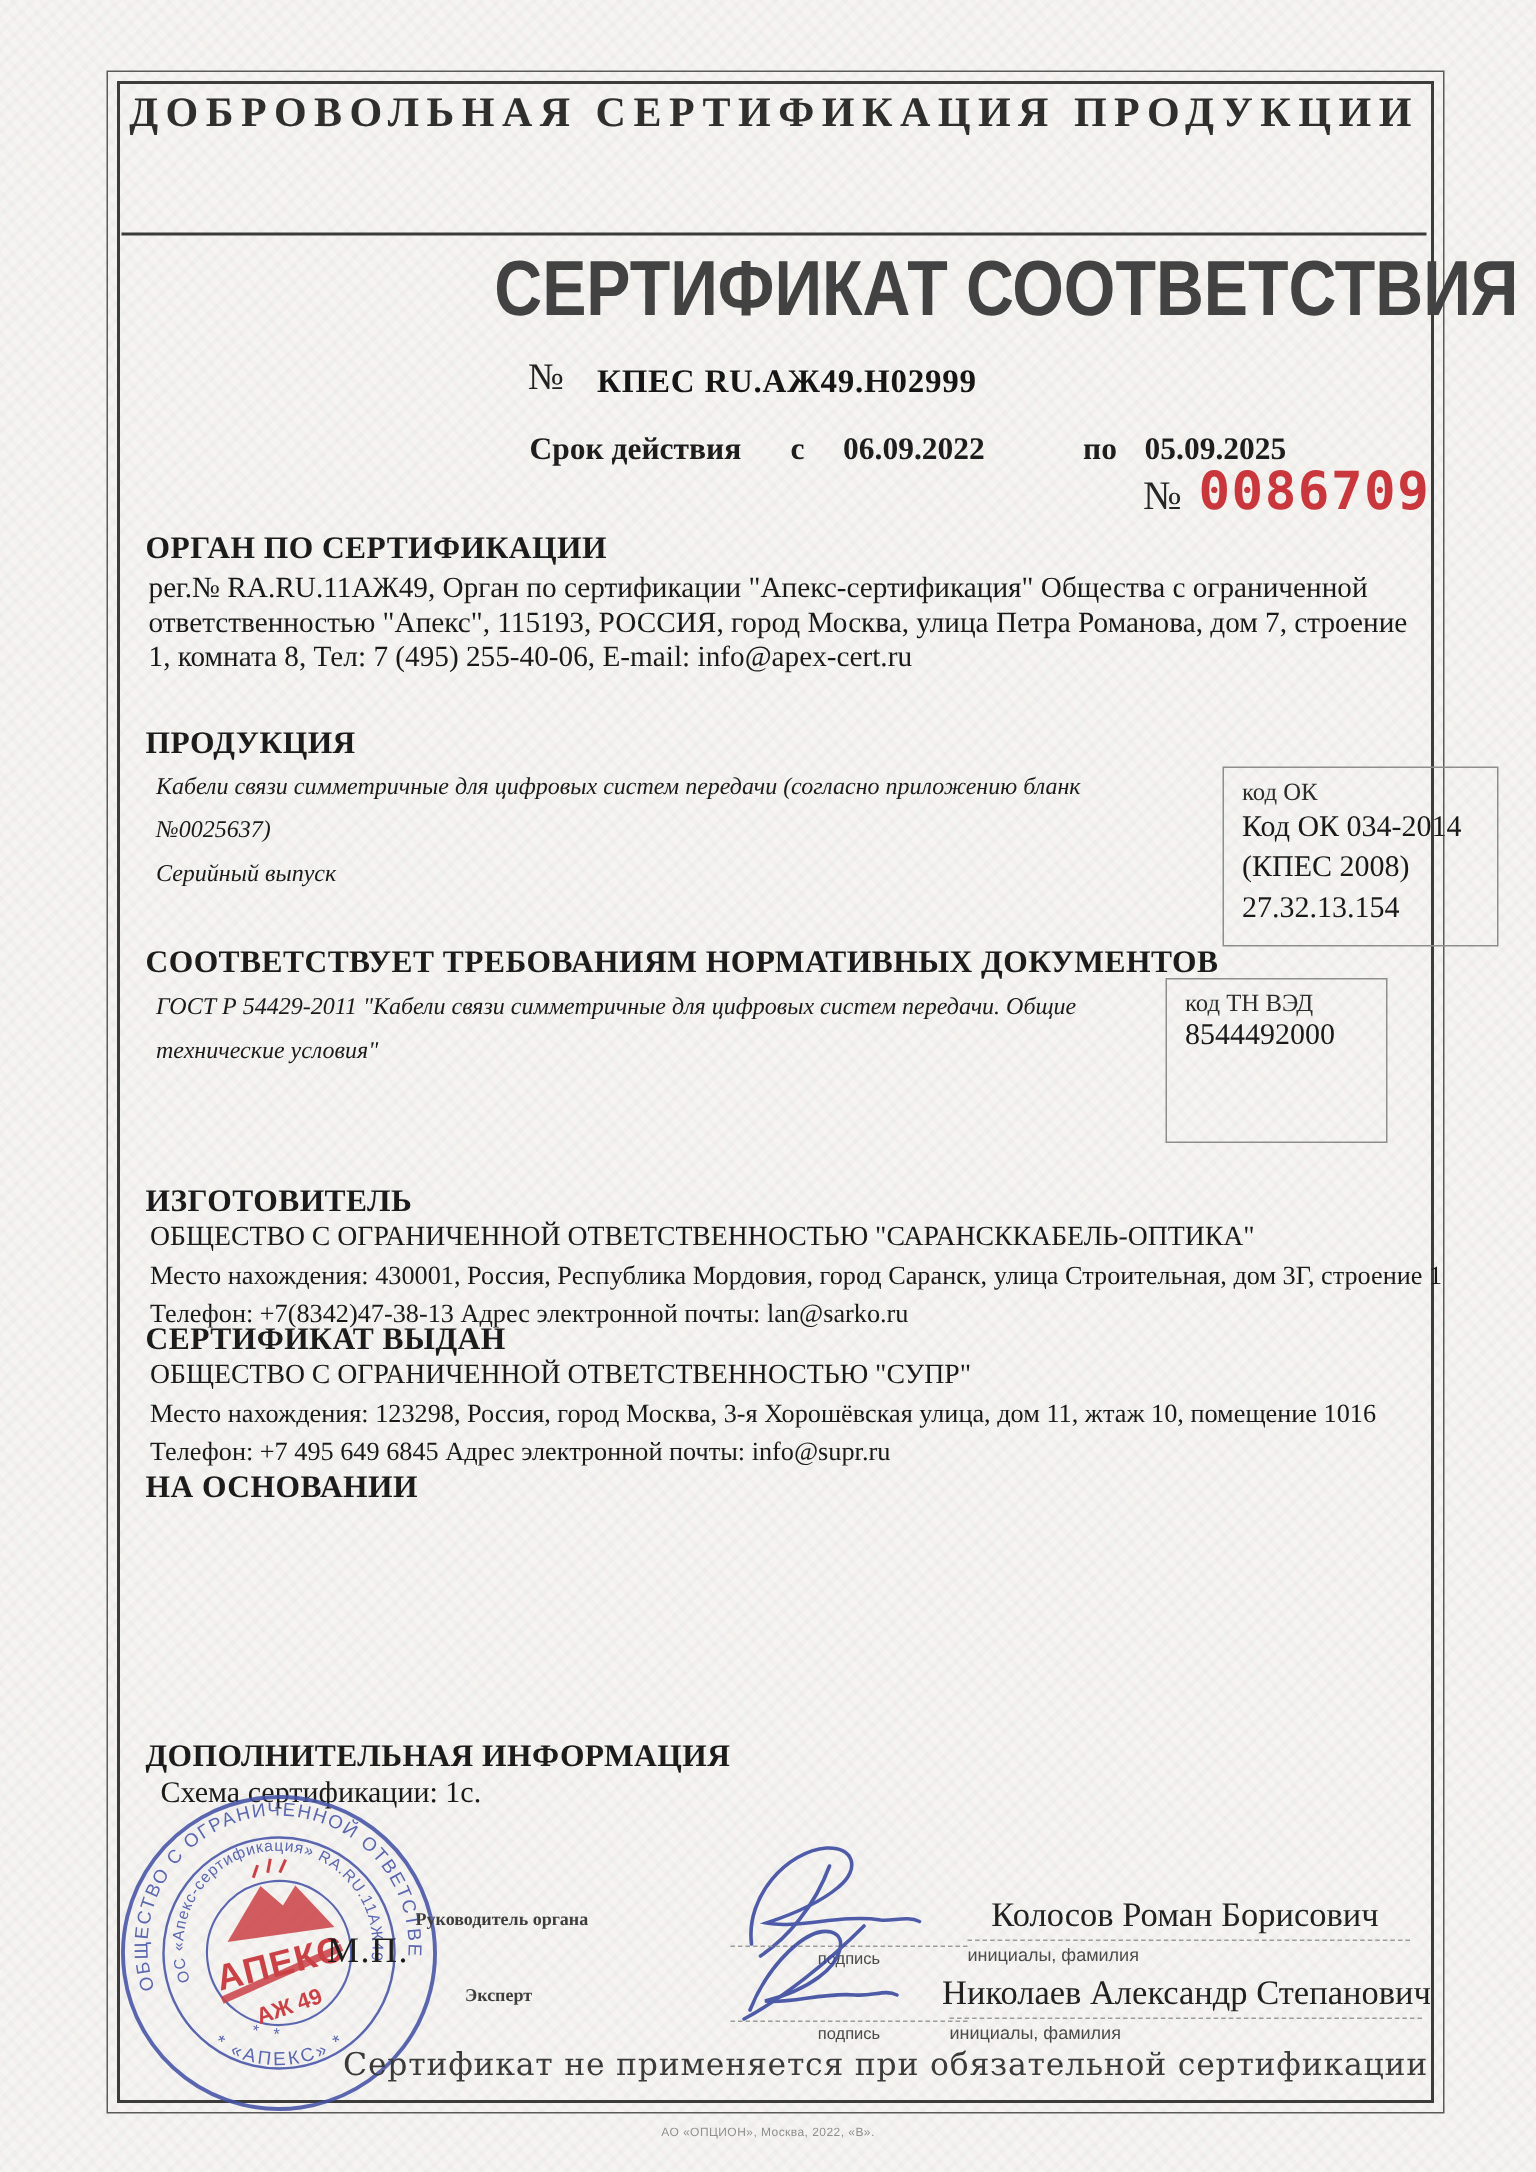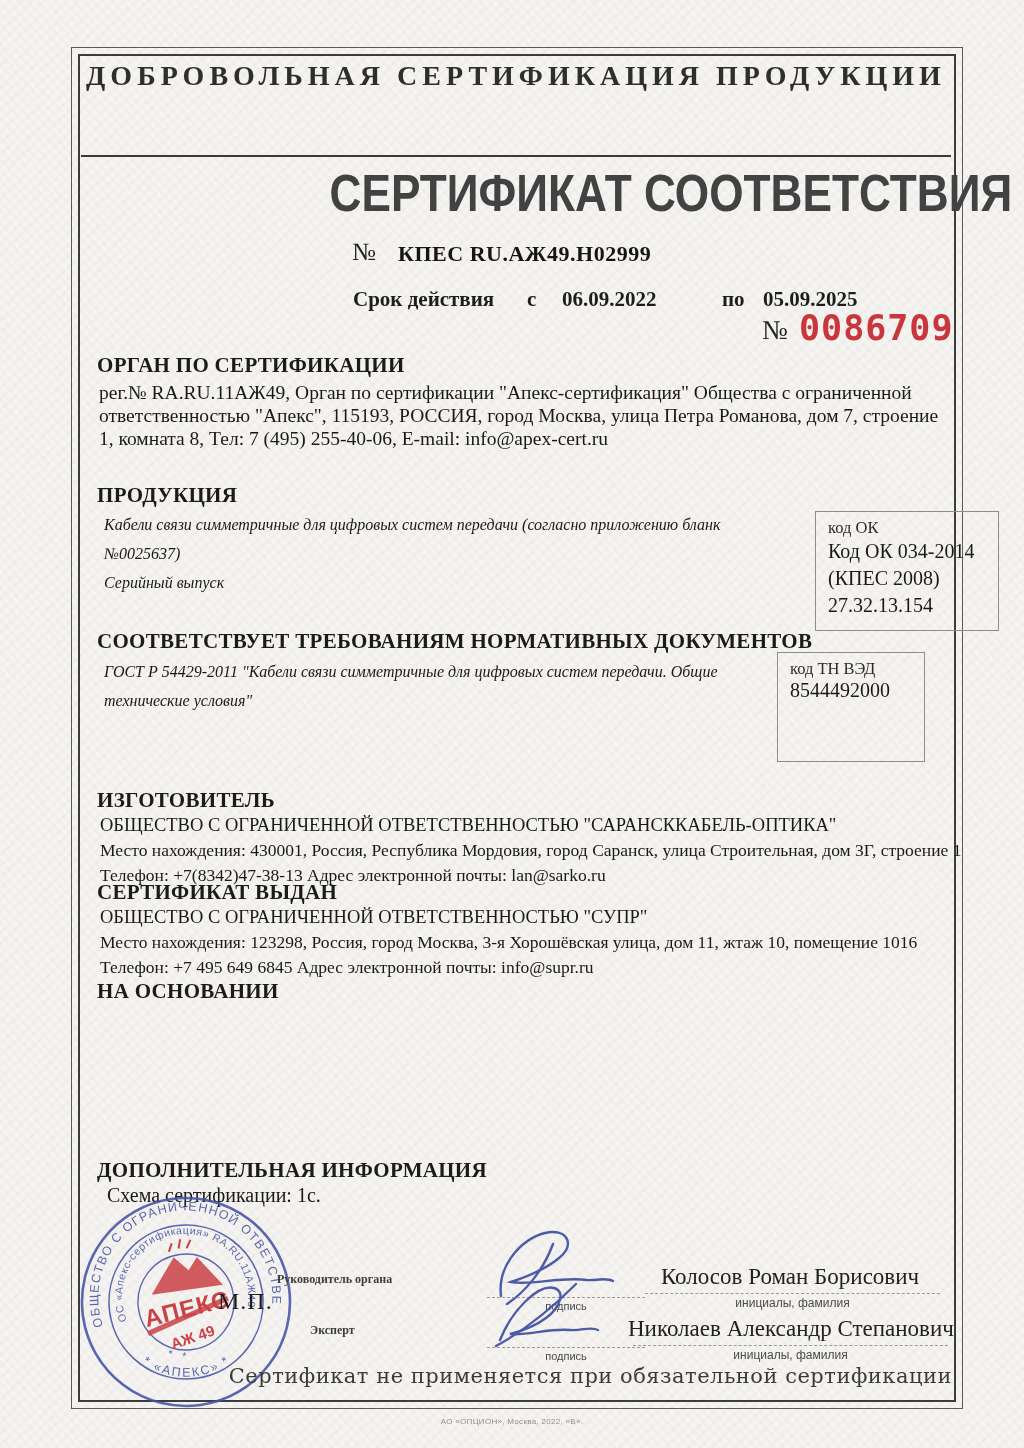--- a/index.html
+++ b/index.html
@@ -37,21 +37,21 @@
   .prod-text{font-size:16px; line-height:29px; color:#191919;font-style:italic;}
   .code-box{border:1.5px solid #8d8d8a; padding:6px 12px; box-sizing:border-box;}
   .code-label{font-size:16.5px; color:#2c2c2c;}
   .code-lines{font-size:20px; line-height:27px; color:#191919;}
   .org-line1{font-size:18.5px; line-height:25px; white-space:nowrap; color:#191919;}
   .addr-line{font-size:17.5px; line-height:24.5px; white-space:nowrap; color:#191919;}
   .extra-text{font-size:20px; color:#191919;}
   .sign-label{font-family:Liberation Serif, serif; font-weight:bold; font-size:12px; color:#3d3d3d; white-space:nowrap;}
   .dash-line{border-top:1.5px dashed #9b9b98;}
   .tiny-caption{font-family:"Liberation Sans", sans-serif; font-size:11px; color:#4a4a4a; text-align:center;}
-  .name-caption{font-family:"Liberation Sans", sans-serif; font-size:12px; color:#4a4a4a; text-align:center;}
+  .name-caption{font-family:"Liberation Sans", sans-serif; font-size:12px; color:#4a4a4a; }
   .person-name{font-size:23px; color:#212121; text-align:center; white-space:nowrap;}
   .mp-mark{font-size:24px; color:#1d1d1d; letter-spacing:1px;}
   .footnote{
     left:80px; top:1364px; width:872px; text-align:right;
     font-family:"DejaVu Serif", serif; font-size:21px; letter-spacing:0.5px; color:#3a3a3a; white-space:nowrap;
   }
   .print-footer{
     left:0; top:1417px; width:1024px; text-align:center;
     font-family:"Liberation Sans", sans-serif; font-size:8px; letter-spacing:0.3px; color:#8f8f8d;
   }

